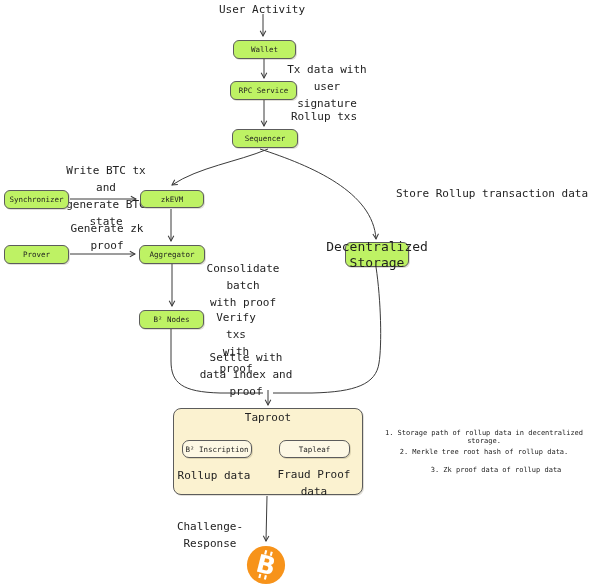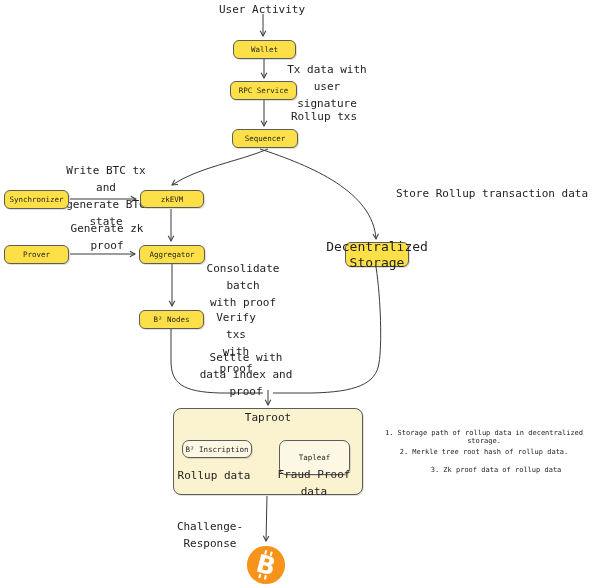--- a/index.html
+++ b/index.html
@@ -2,21 +2,21 @@
 <html><head>
 <meta charset="utf-8">
 <style>
   * { margin:0; padding:0; box-sizing:border-box; }
   html,body { width:600px; height:588px; background:#ffffff; }
   body { font-family:"DejaVu Sans Mono", monospace; color:#1f1f1f; }
   .canvas { position:relative; width:600px; height:588px; overflow:hidden; background:#ffffff; }
   svg.wires { position:absolute; left:0; top:0; width:600px; height:588px; }
   .node {
     position:absolute; display:flex; align-items:center; justify-content:center;
-    background:#fde047; border:1px solid #5c5c5c; border-radius:6px;
+    background:#bef264; border:1px solid #5c5c5c; border-radius:6px;
     font-size:7.5px; line-height:1.2; text-align:center; white-space:pre-line;
     box-shadow:1px 1px 0 rgba(90,80,40,0.18);
   }
   .node.small-font { font-size:13px; }
   .container-node {
     position:absolute; background:#fbf2d0; border:1px solid #5c5c5c; border-radius:8px;
     box-shadow:1px 1px 0 rgba(90,80,40,0.18);
   }
   .inner-node { background:#fdf8e4; border-radius:7px; }
   .lbl {
@@ -78,21 +78,21 @@
   <div class="node" style="left:140px; top:190px; width:64px; height:18px;">zkEVM</div>
   <div class="node" style="left:4px; top:245px; width:65px; height:19px;">Prover</div>
   <div class="node" style="left:139px; top:245px; width:66px; height:19px;">Aggregator</div>
   <div class="node small-font" style="left:345px; top:242px; width:64px; height:25px;">Decentralized
 Storage</div>
   <div class="node" style="left:139px; top:310px; width:65px; height:19px;">B² Nodes</div>
 
   <div class="container-node" style="left:173px; top:408px; width:190px; height:87px;"></div>
   <div class="lbl" style="left:218px; top:409px; width:100px;">Taproot</div>
   <div class="node inner-node" style="left:182px; top:440px; width:70px; height:18px;">B² Inscription</div>
-  <div class="node inner-node" style="left:279px; top:440px; width:71px; height:35px;text-align:center;">Tapleaf</div>
+  <div class="node inner-node" style="left:279px; top:440px; width:71px; height:18px;text-align:center;">Tapleaf</div>
   <div class="lbl" style="left:174px; top:467px; width:80px;">Rollup data</div>
   <div class="lbl" style="left:274px; top:466px; width:80px;">Fraud Proof data</div>
 
   <div class="note" style="left:368px; top:429px; width:232px;">1. Storage path of rollup data in decentralized storage.</div>
   <div class="note" style="left:368px; top:448px; width:232px;">2. Merkle tree root hash of rollup data.</div>
   <div class="note" style="left:380px; top:466px; width:232px;">3. Zk proof data of rollup data</div>
 
   <div class="btc" style="left:245px; top:544px; width:42px; height:42px;">
     <svg width="42" height="42" viewBox="0 0 44 44">
       <circle cx="22" cy="22" r="20" fill="#f7931a"></circle>

